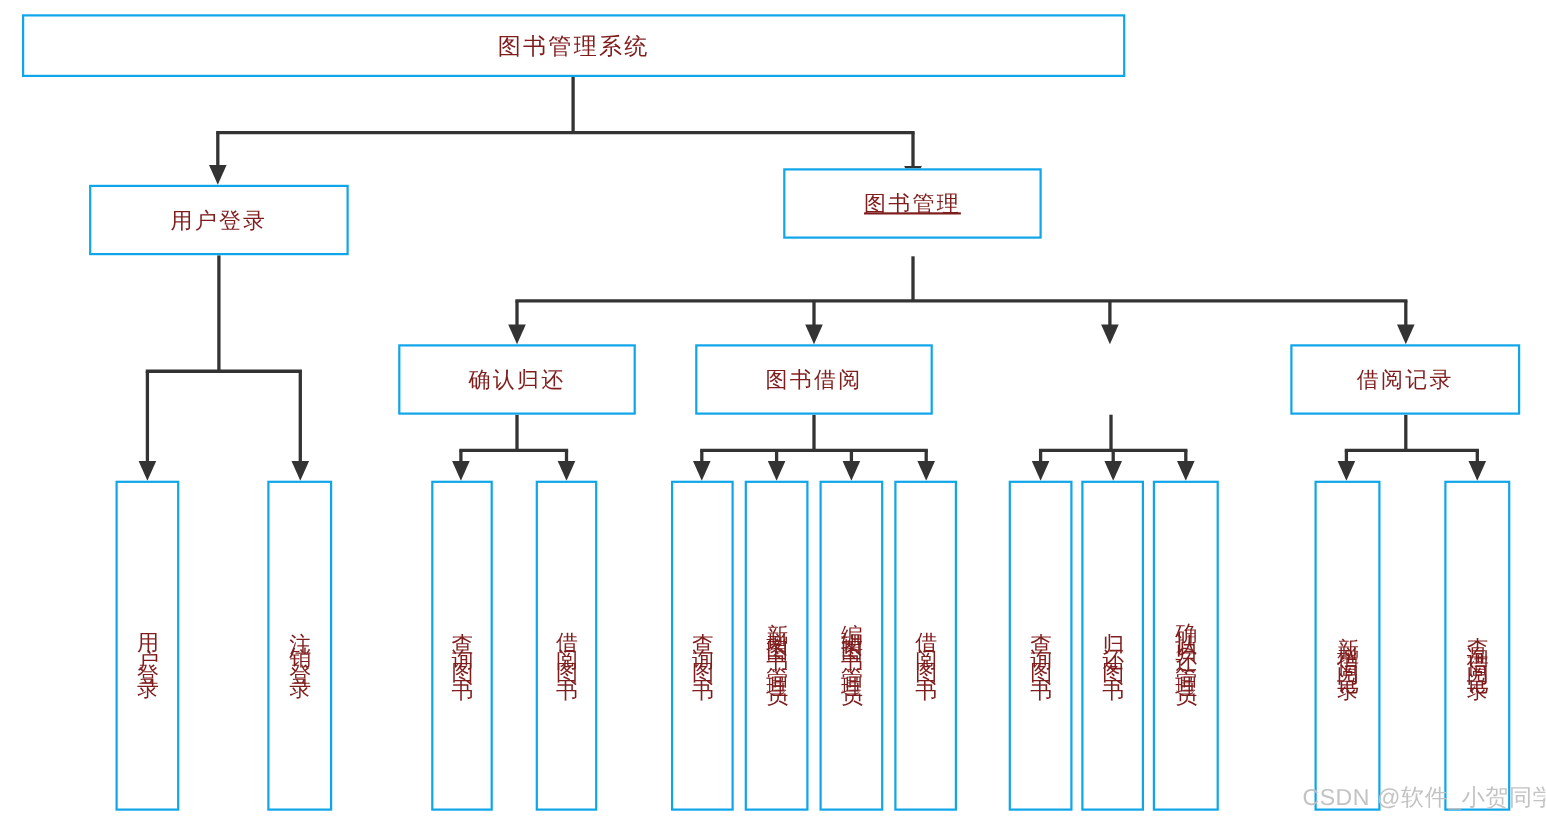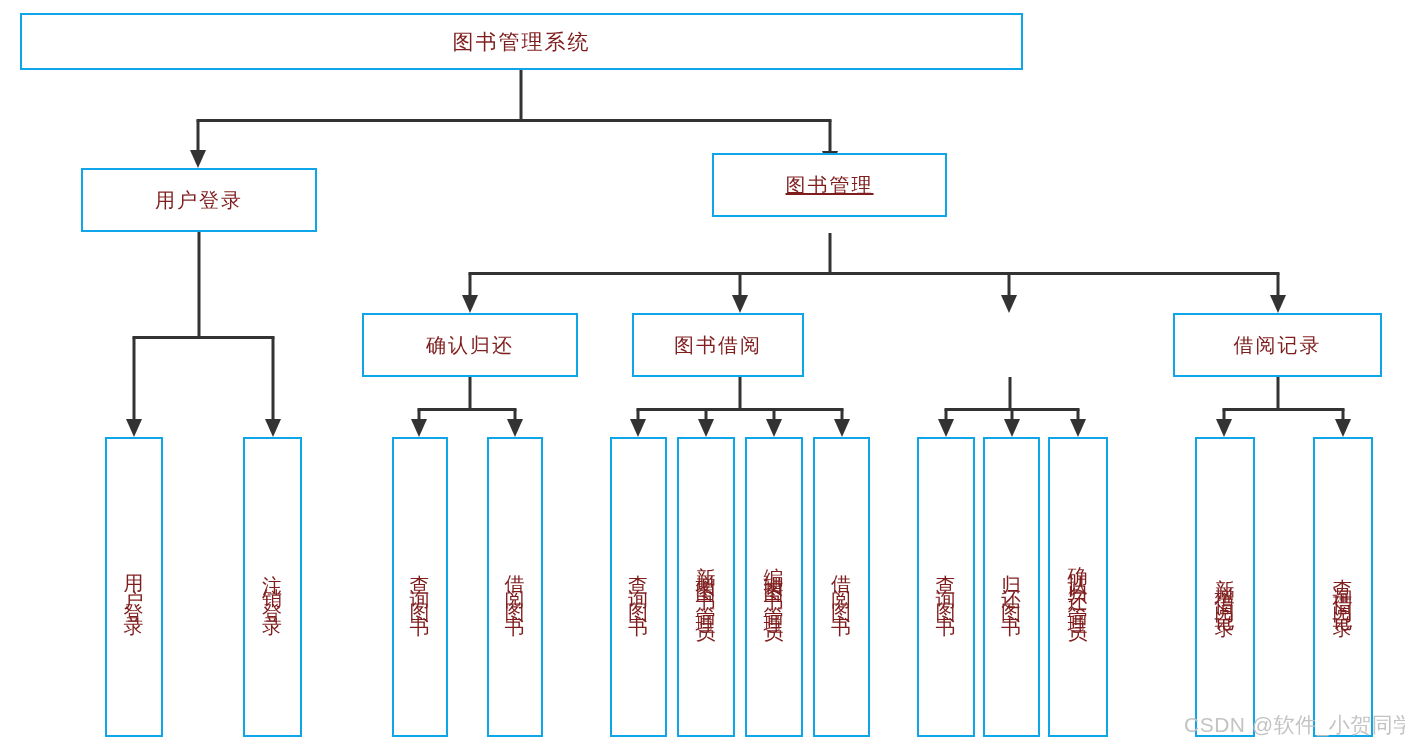--- a/index.html
+++ b/index.html
@@ -131,21 +131,21 @@
   <div class="box hnode" style="left:81px;top:168px;width:236px;height:64px;">
     <span>用户登录</span>
   </div>
   <div class="box hnode" style="left:712px;top:153px;width:235px;height:64px;text-decoration:underline;">
     <span>图书管理</span>
   </div>
 
   <div class="box hnode" style="left:362px;top:313px;width:216px;height:64px;">
     <span>确认归还</span>
   </div>
-  <div class="box hnode" style="left:632px;top:313px;width:172px;height:64px;font-family:Liberation Serif, serif;">
+  <div class="box hnode" style="left:632px;top:313px;width:216px;height:64px;font-family:Liberation Serif, serif;">
     <span>图书借阅</span>
   </div>
   <div class="box hnode" style="left:1173px;top:313px;width:209px;height:64px;">
     <span>借阅记录</span>
   </div>
 
   <div class="box leaf" style="left:105px;top:437px;width:58px;height:300px;">
     <span class="v-text" style="letter-spacing: 14px;">用户登录</span>
   </div>
   <div class="box leaf" style="left:243px;top:437px;width:59px;height:300px;">

